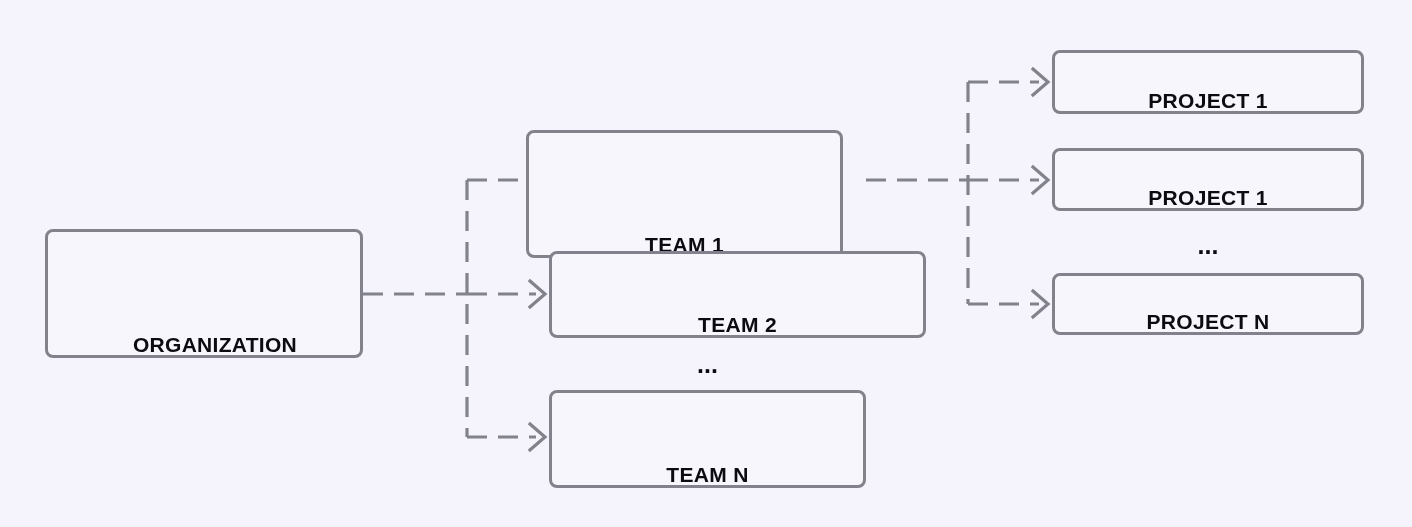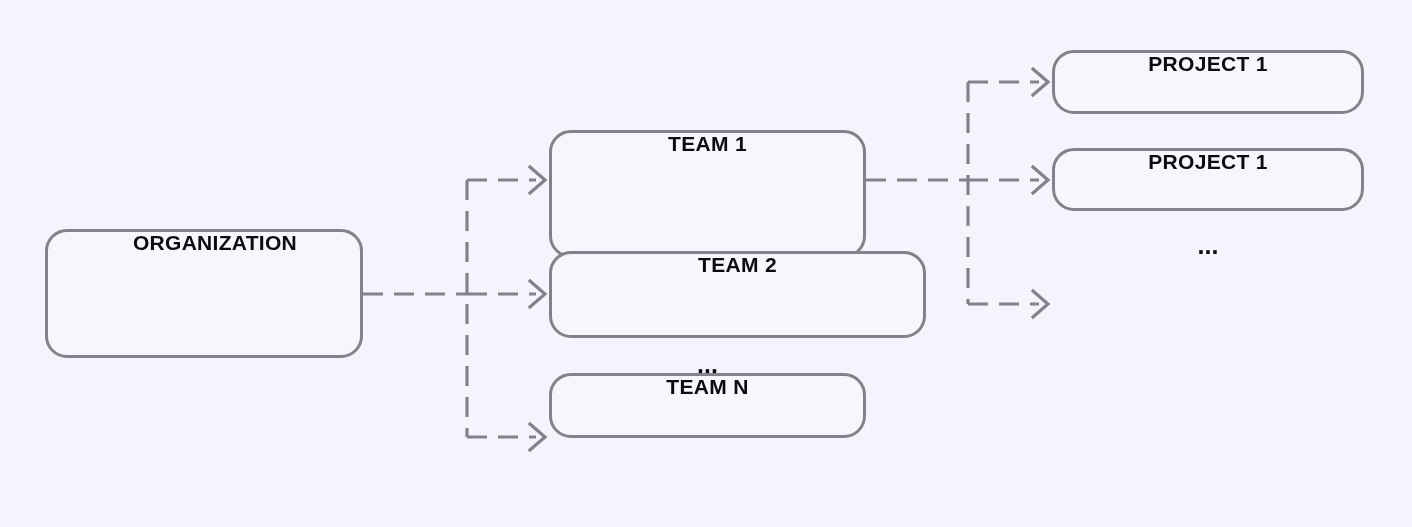--- a/index.html
+++ b/index.html
@@ -26,23 +26,23 @@
     top: 0;
     width: 1412px;
     height: 527px;
     pointer-events: none;
   }
   .node-box {
     position: absolute;
     box-sizing: border-box;
     background: #f7f6fc;
     border: 3px solid #82828c;
-    border-radius: 22px;
+    border-radius: 8px;
     display: flex;
-    align-items: flex-start;
+    align-items: flex-end;
     justify-content: center;
     z-index: 2;
   }
   .node-label {
     font-family: "Liberation Sans", sans-serif;
     font-size: 21px;
     font-weight: bold;
     color: #0b0b10;
     letter-spacing: 0.3px;
     text-align: center;
@@ -55,23 +55,23 @@
     font-size: 25px;
     font-weight: bold;
     color: #0b0b10;
     line-height: 1;
     text-align: center;
     z-index: 2;
   }
 
   
   #node-organization { left: 45px;   top: 229px; width: 318px; height: 129px; padding-left: 22px; }
-  #node-team-1       { left: 549px;  top: 130px; width: 317px; height: 128px;  }
+  #node-team-1       { left: 526px;  top: 130px; width: 317px; height: 128px;  }
   #node-team-2       { left: 549px;  top: 251px; width: 377px; height: 87px;  }
-  #node-team-n       { left: 549px;  top: 373px; width: 317px; height: 65px;  }
+  #node-team-n       { left: 549px;  top: 390px; width: 317px; height: 98px;  }
   #node-project-1    { left: 1052px; top: 50px;  width: 312px; height: 64px;  }
   #node-project-2    { left: 1052px; top: 148px; width: 312px; height: 63px;  }
   #node-project-n    { left: 1052px; top: 273px; width: 312px; height: 62px;  }
 
   
   #ellipsis-teams    { left: 549px;  top: 352px; width: 317px; }
   #ellipsis-projects { left: 1052px; top: 233px; width: 312px; }
 </style>
 </head>
 <body>
@@ -129,14 +129,17 @@
   <div class="node-box" id="node-project-1">
     <span class="node-label">PROJECT 1</span>
   </div>
 
   <div class="node-box" id="node-project-2">
     <span class="node-label">PROJECT 1</span>
   </div>
 
   <div class="ellipsis-marker" id="ellipsis-projects">...</div>
 
+  <div class="node-box" id="node-project-n">
+    <span class="node-label">PROJECT N</span>
+  </div>
 
 </div>
 
 </body></html>

